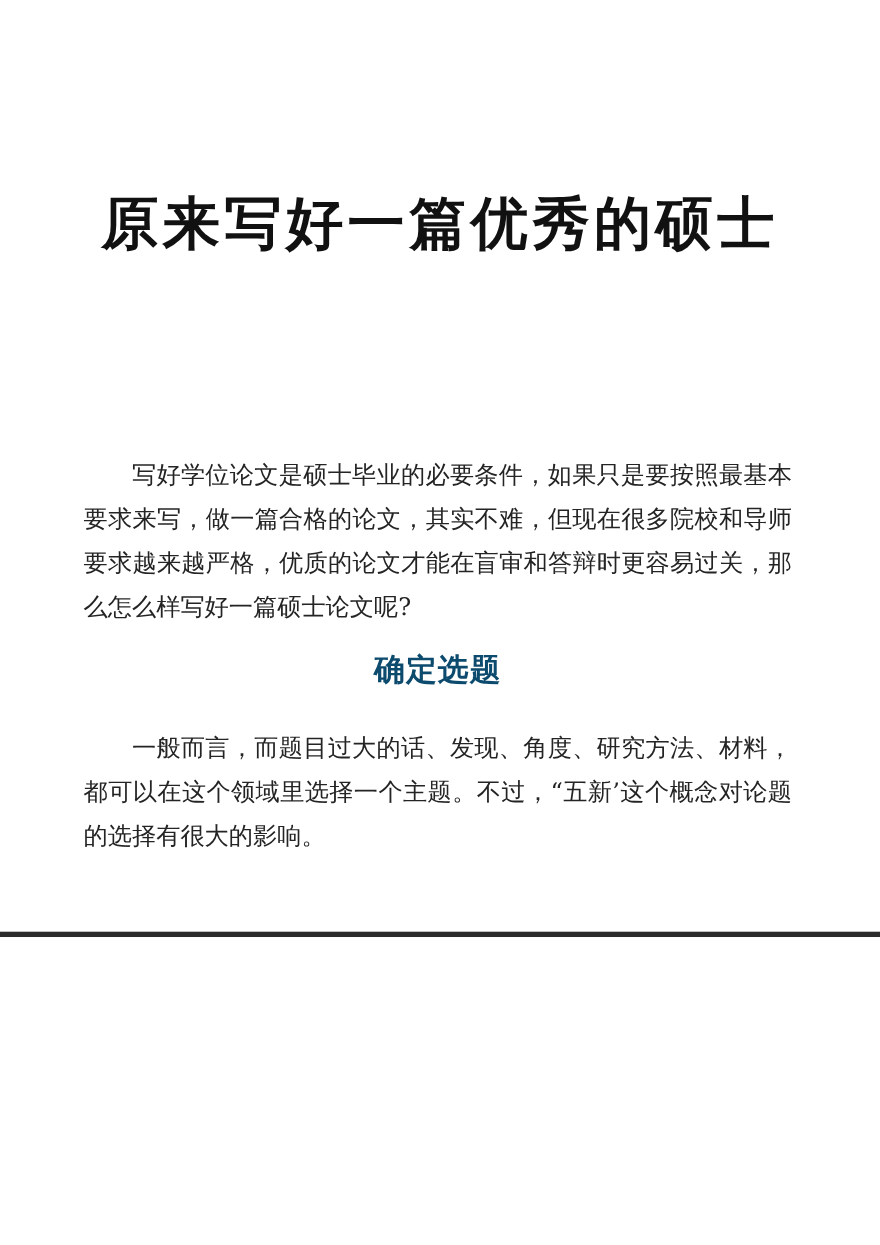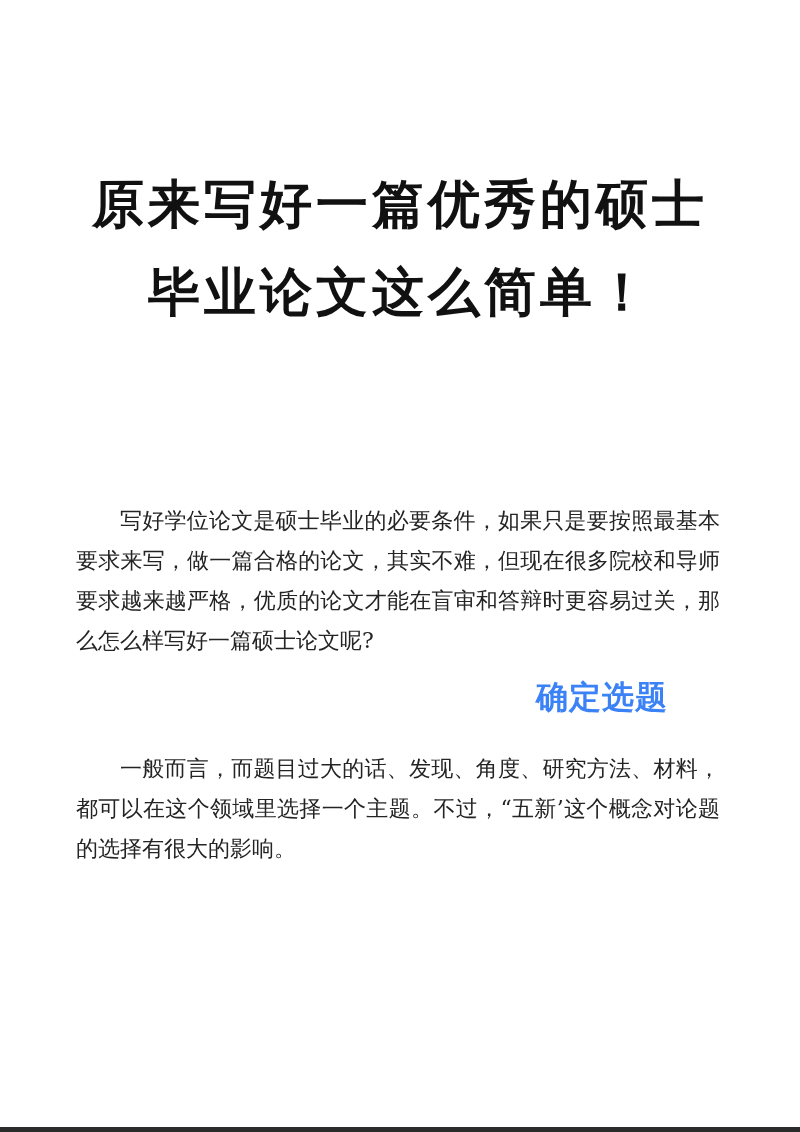--- a/index.html
+++ b/index.html
@@ -3,21 +3,21 @@
 <meta charset="utf-8">
 <style>
   html, body {
     margin: 0;
     padding: 0;
     background: #ffffff;
   }
   .page {
     position: relative;
     width: 800px;
-    height: 1132px;
+    height: 852px;
     margin: 0 auto;
     background: #ffffff;
     overflow: hidden;
     font-family: "DejaVu Serif", "Liberation Serif", serif;
     color: #1f1f1f;
   }
   .doc-title {
     margin: 160px 40px 0 40px;
     text-align: center;
     font-size: 52px;
@@ -38,46 +38,45 @@
   }
   .paragraph {
     margin: 12px;
     text-indent: 2em;
   }
   .p-intro   { margin-top: 165px; }
   .p-sec1-a  { margin-top: 29px; }
   .p-sec1-b  { margin-top: 9px; }
   .section-heading {
     margin: 0 64px;
-    text-align: right;
-    font-size: 32px;
+    text-align: center;
+    font-size: 28px;
     font-weight: 700;
     line-height: 46px;
     letter-spacing: 1px;
-    color: #3b82f6;
+    color: #0c4a6e;
   }
   .h-sec1 { margin-top: 13px; }
   .h-sec2 { margin-top: 14px; }
   .bottom-bar {
     position: absolute;
     left: 0;
     bottom: 0;
     width: 100%;
     height: 5px;
     background: #2b2b2b;
   }
 </style>
 </head>
 <body>
 
 <div class="page">
 
   <h1 class="doc-title">
     <span class="title-line">原来写好一篇优秀的硕士</span>
-    <span class="title-line">毕业论文这么简单！</span>
   </h1>
 
   <div class="body-text">
 
     <p class="paragraph p-intro">写好学位论文是硕士毕业的必要条件，如果只是要按照最基本要求来写，做一篇合格的论文，其实不难，但现在很多院校和导师要求越来越严格，优质的论文才能在盲审和答辩时更容易过关，那么怎么样写好一篇硕士论文呢?</p>
 
     <h2 class="section-heading h-sec1">确定选题</h2>
 
     <p class="paragraph p-sec1-a">一般而言，而题目过大的话、发现、角度、研究方法、材料，都可以在这个领域里选择一个主题。不过，“五新’这个概念对论题的选择有很大的影响。</p>
 

